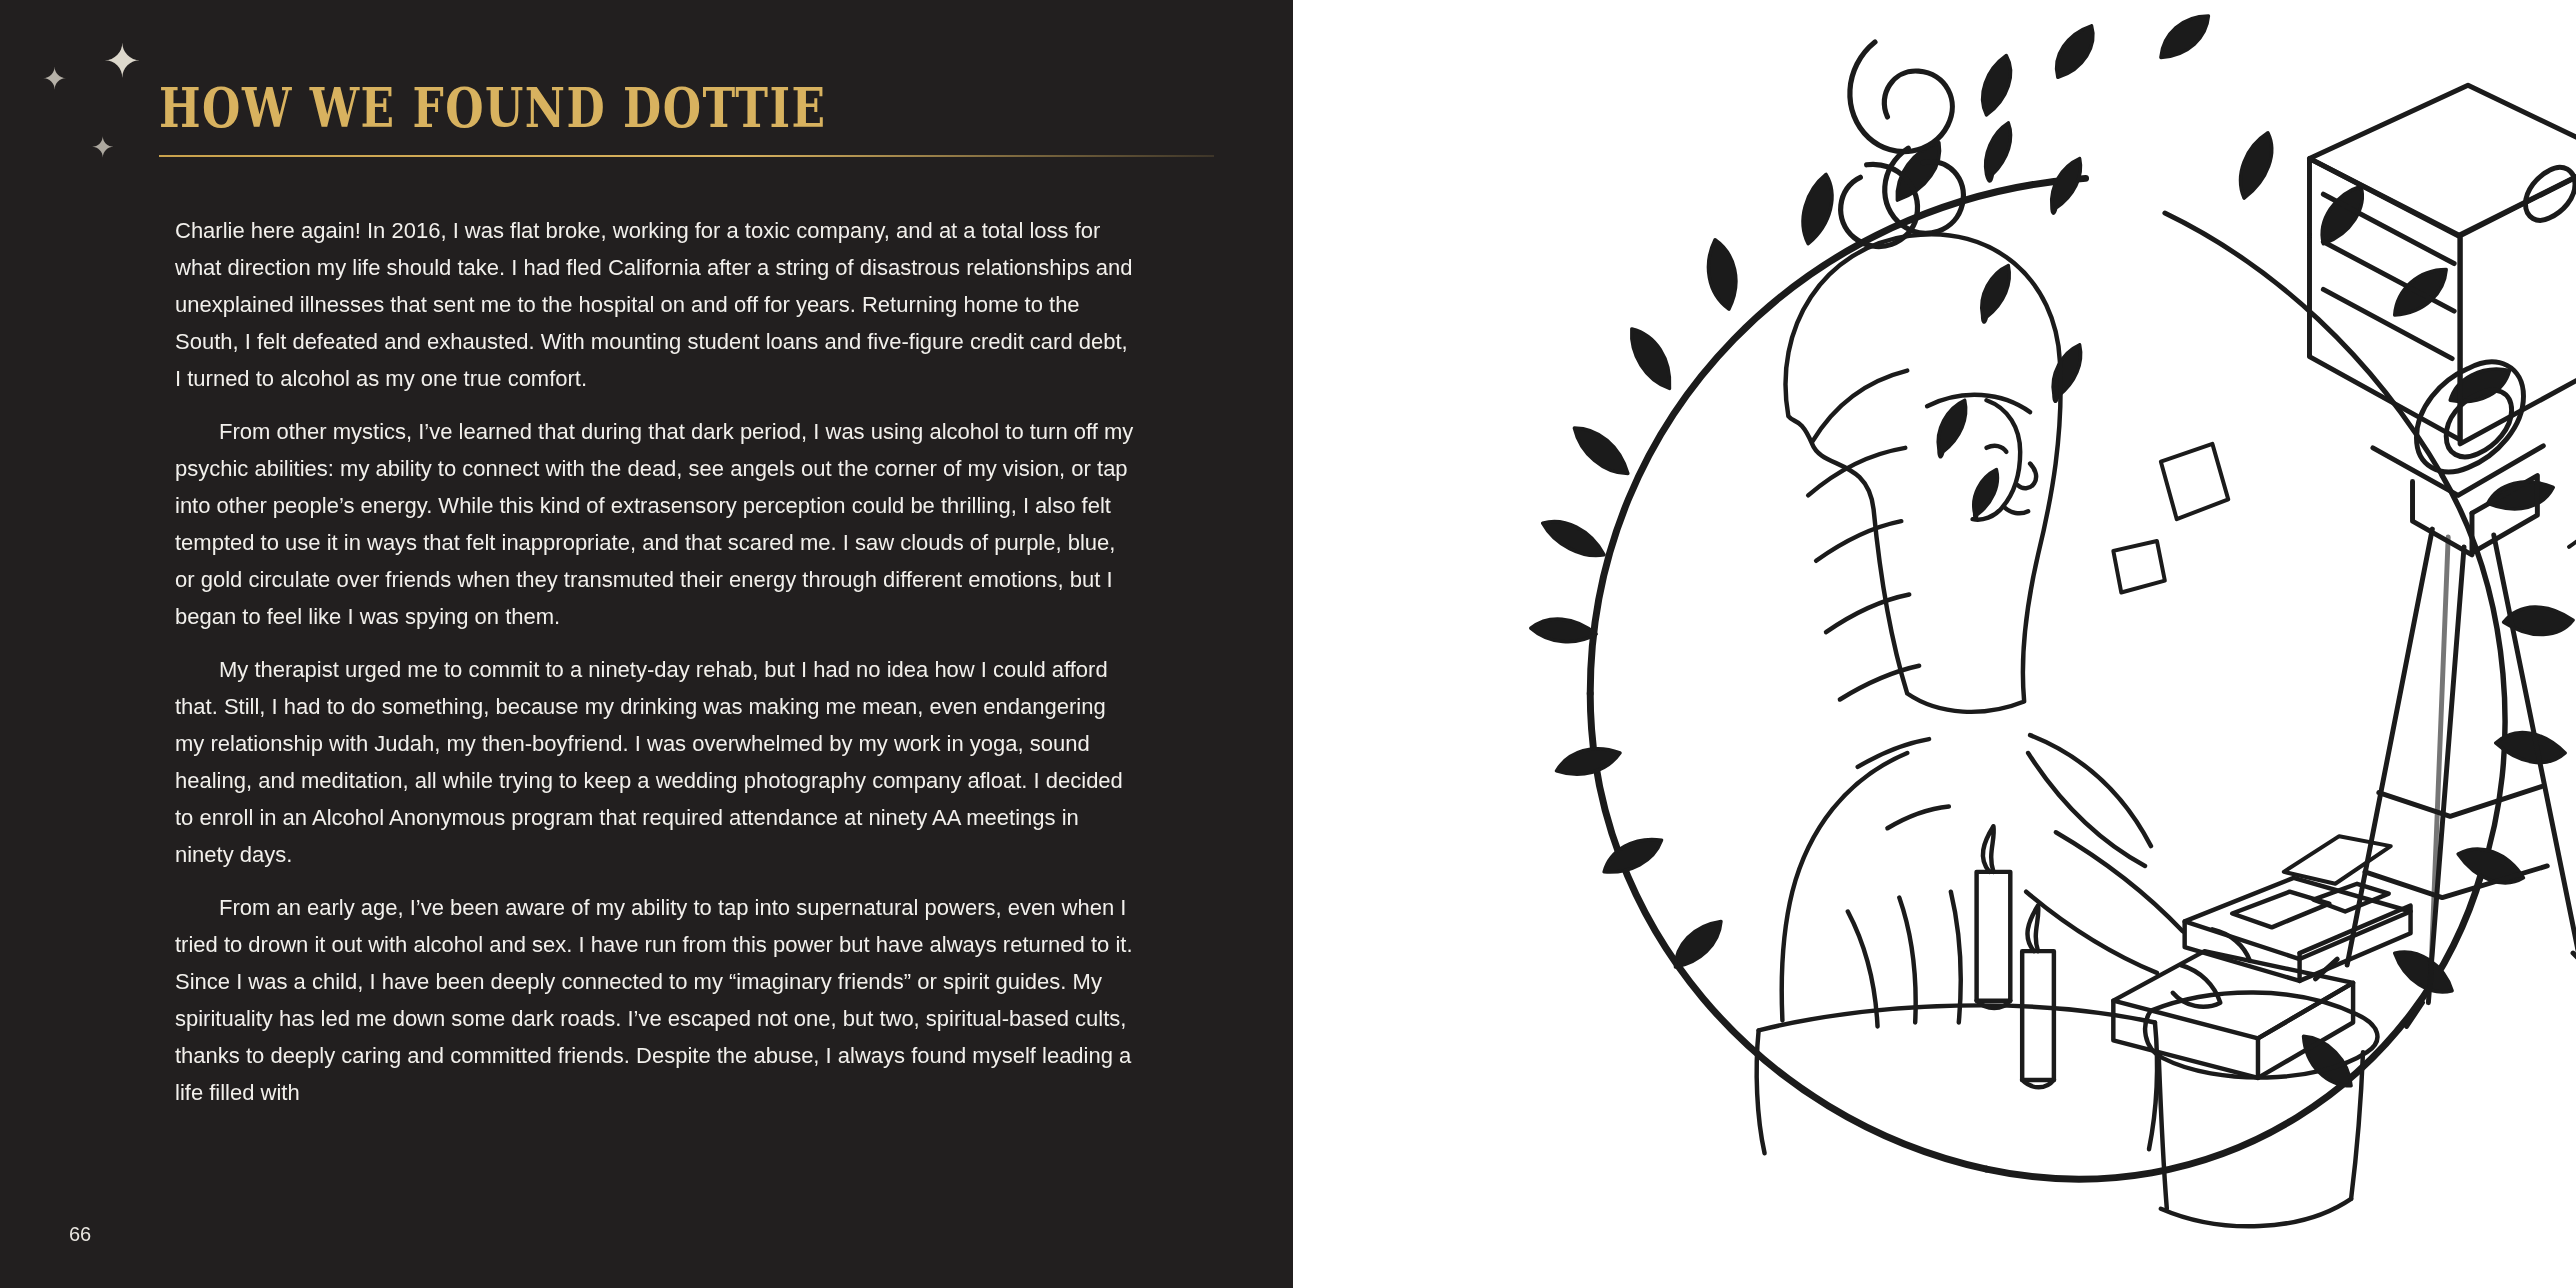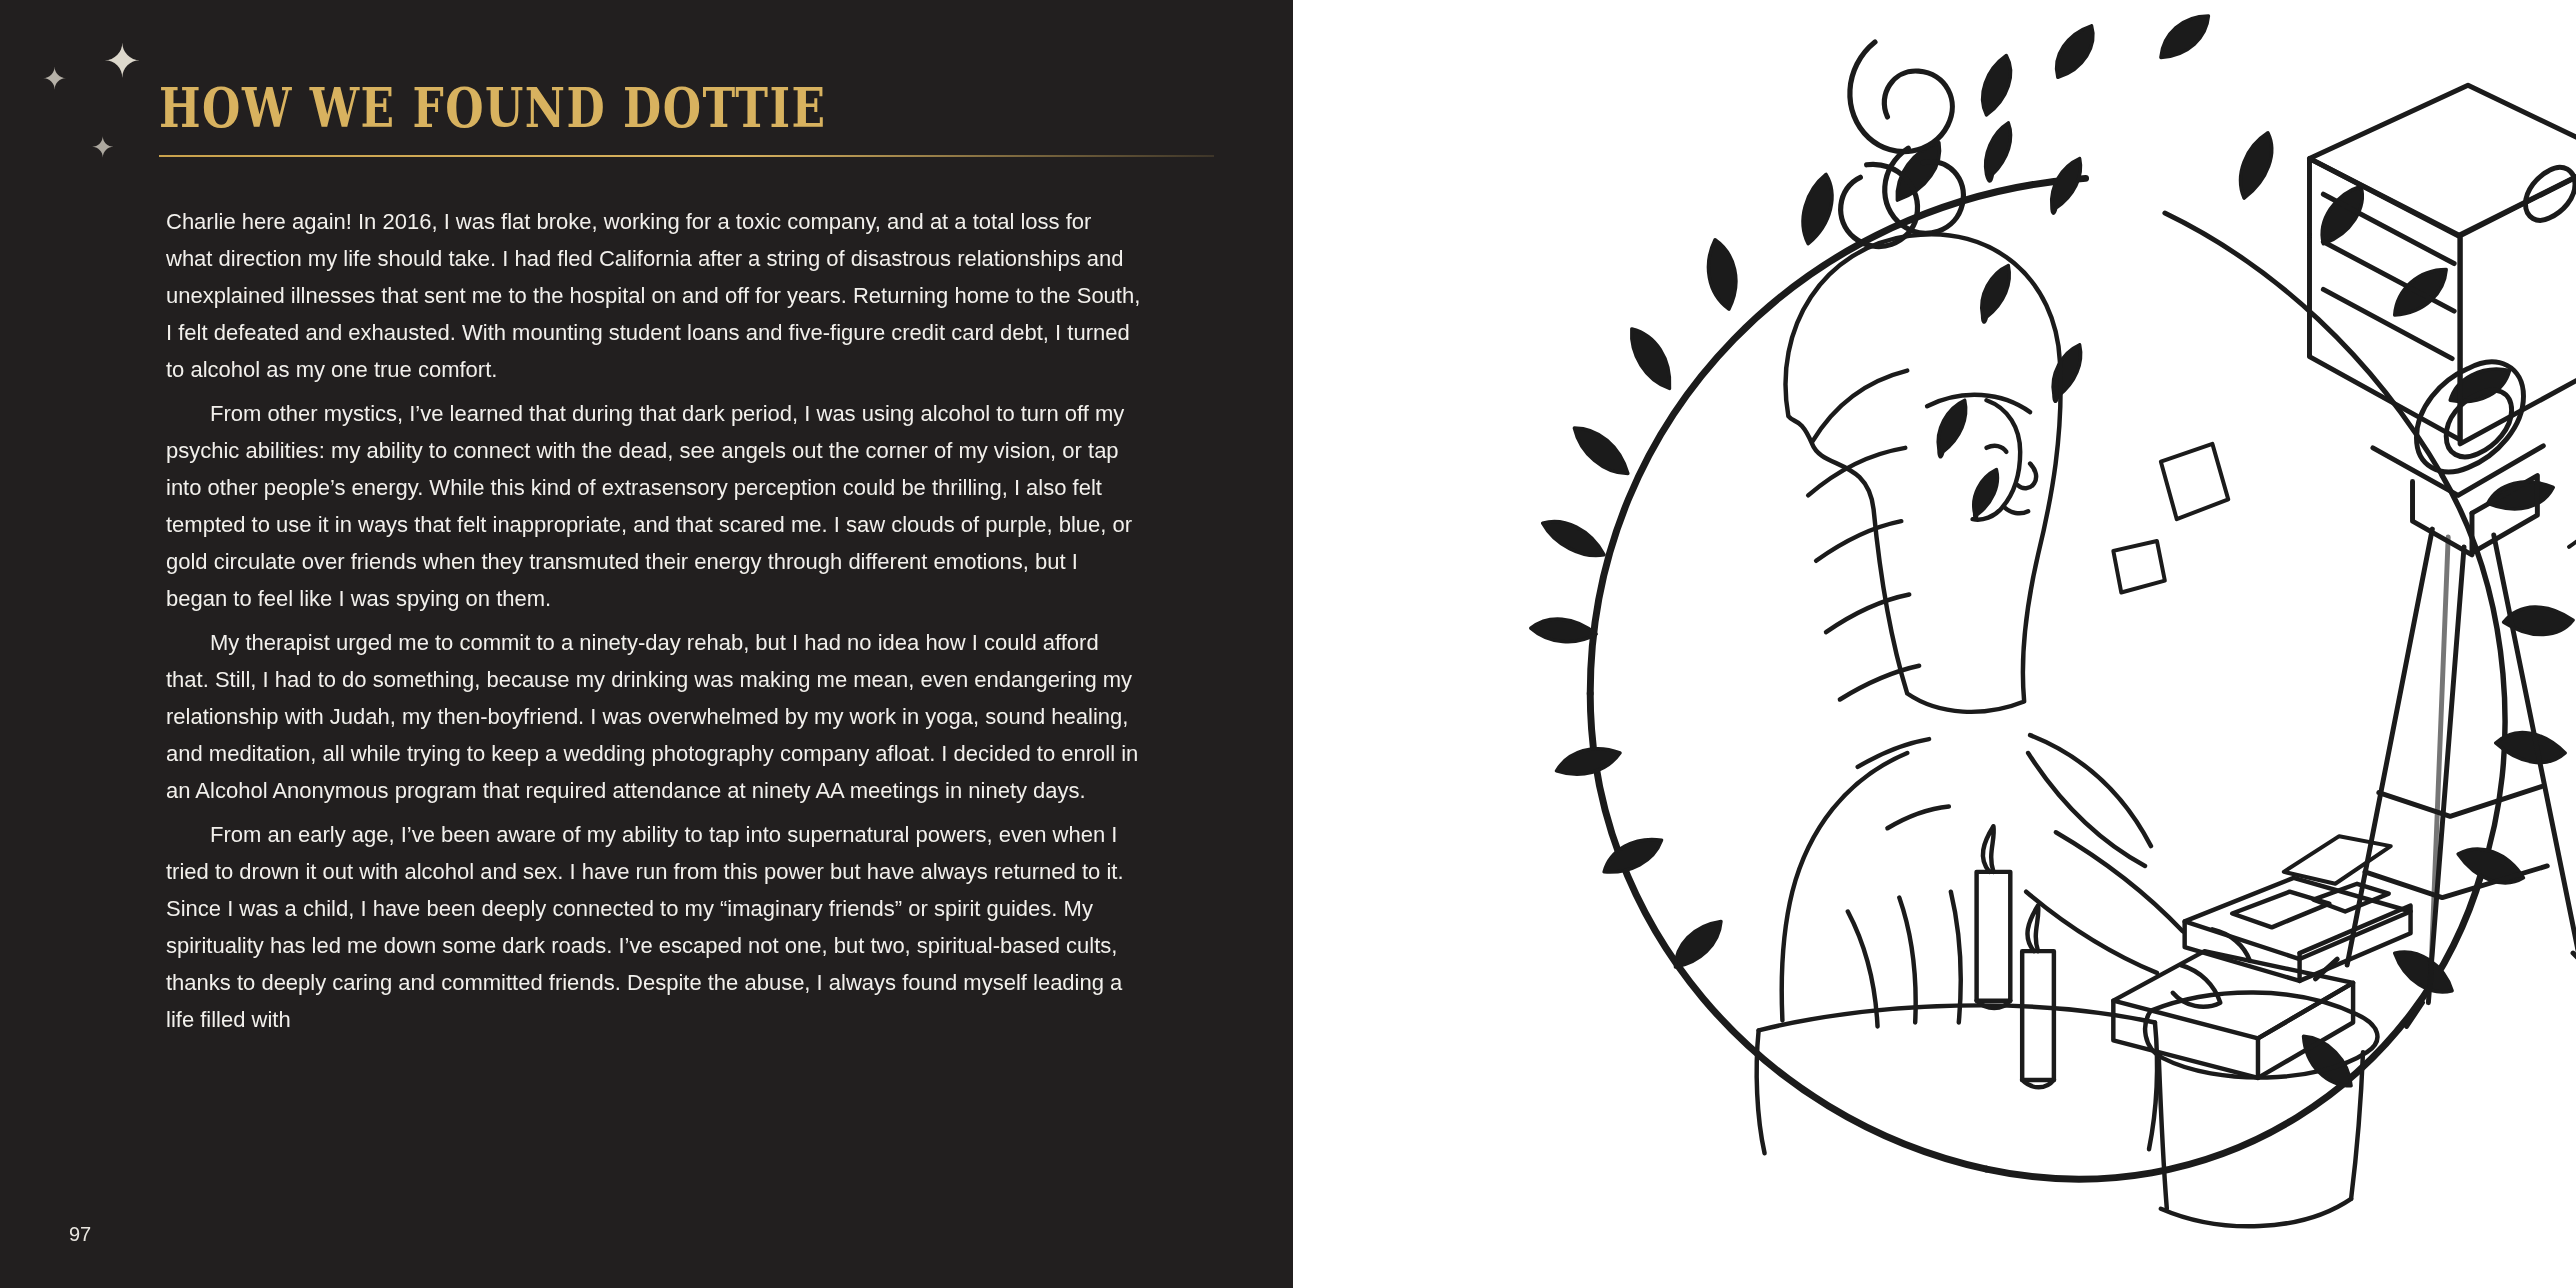--- a/index.html
+++ b/index.html
@@ -74,21 +74,21 @@
     position: absolute;
     left: 159px;
     top: 196px;
     width: 991px;
     color: #f2f0ec;
     font-size: 22px;
     line-height: 37px;
     text-align: left;
   }
   .body-text p {
-    margin: 7px;
+    margin: 16px;
     text-indent: 0;
   }
   .body-text p + p {
     text-indent: 44px;
   }
 
   .folio {
     position: absolute;
     left: 69px;
     bottom: 42px;
@@ -131,21 +131,21 @@
     <div class="chapter-title">HOW WE FOUND DOTTIE</div>
     <div class="title-rule"></div>
 
     <div class="body-text">
       <p>Charlie here again! In 2016, I was flat broke, working for a toxic company, and at a total loss for what direction my life should take. I had fled California after a string of disastrous relationships and unexplained illnesses that sent me to the hospital on and off for years. Returning home to the South, I felt defeated and exhausted. With mounting student loans and five-figure credit card debt, I turned to alcohol as my one true comfort.</p>
       <p>From other mystics, I’ve learned that during that dark period, I was using alcohol to turn off my psychic abilities: my ability to connect with the dead, see angels out the corner of my vision, or tap into other people’s energy. While this kind of extrasensory perception could be thrilling, I also felt tempted to use it in ways that felt inappropriate, and that scared me. I saw clouds of purple, blue, or gold circulate over friends when they transmuted their energy through different emotions, but I began to feel like I was spying on them.</p>
       <p>My therapist urged me to commit to a ninety-day rehab, but I had no idea how I could afford that. Still, I had to do something, because my drinking was making me mean, even endangering my relationship with Judah, my then-boyfriend. I was overwhelmed by my work in yoga, sound healing, and meditation, all while trying to keep a wedding photography company afloat. I decided to enroll in an Alcohol Anonymous program that required attendance at ninety AA meetings in ninety days.</p>
       <p>From an early age, I’ve been aware of my ability to tap into supernatural powers, even when I tried to drown it out with alcohol and sex. I have run from this power but have always returned to it. Since I was a child, I have been deeply connected to my “imaginary friends” or spirit guides. My spirituality has led me down some dark roads. I’ve escaped not one, but two, spiritual-based cults, thanks to deeply caring and committed friends. Despite the abuse, I always found myself leading a life filled with</p>
     </div>
 
-    <div class="folio">97</div>
+    <div class="folio">66</div>
   </div>
 
   <div class="page-right">
     <div class="illustration">
       <svg viewBox="0 0 1295 1300" width="1283" height="1288" xmlns="http://www.w3.org/2000/svg">
         <rect x="0" y="0" width="1295" height="1300" fill="#ffffff"></rect>
 
         <g fill="none" stroke="#1b1b1b" stroke-linecap="round" stroke-linejoin="round">
 
           <g stroke-width="6">

